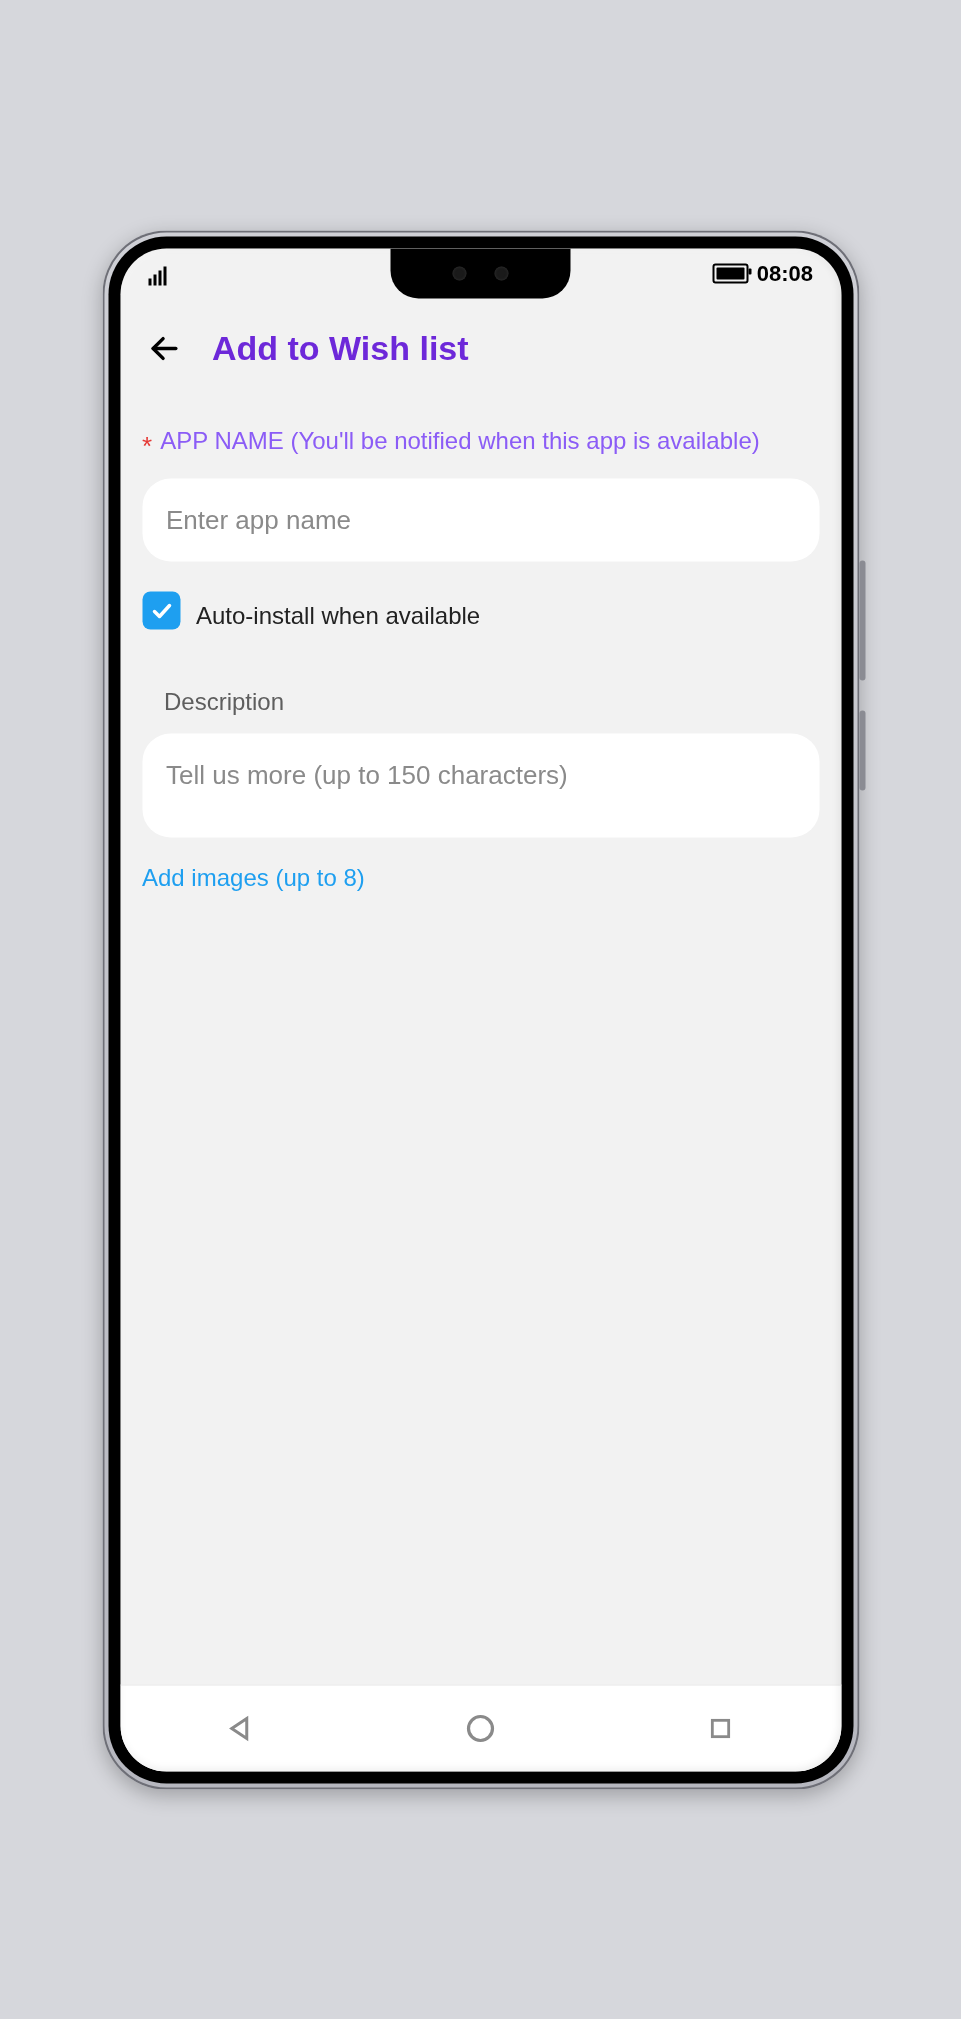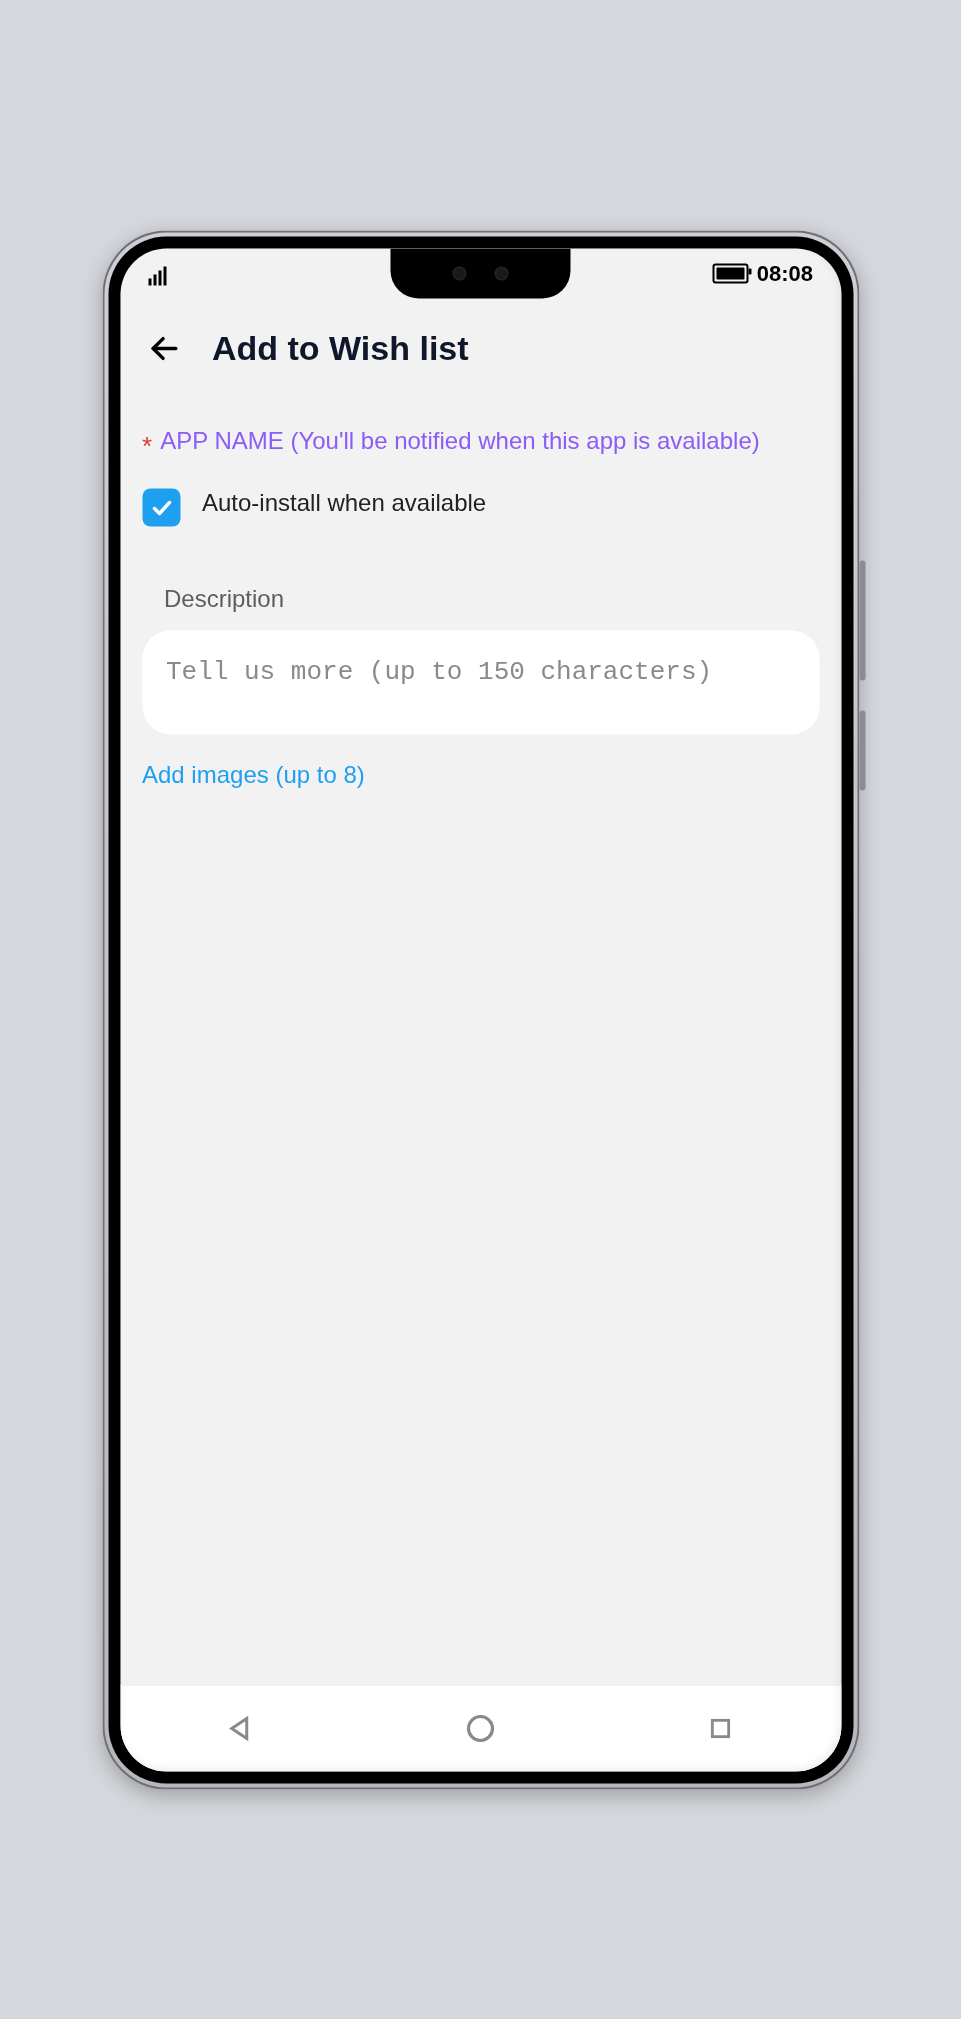--- a/index.html
+++ b/index.html
@@ -69,42 +69,42 @@
   .clock{font-size:22px;}
 
   
   .app-header{
     position:absolute;top:80px;left:0;right:0;
     display:flex;align-items:center;gap:28px;
     padding:0 24px;
   }
   .back-arrow{width:40px;height:40px;display:flex;align-items:center;justify-content:center;cursor:pointer;}
   .back-arrow svg{width:34px;height:34px;stroke:#000;stroke-width:2.4;fill:none;stroke-linecap:round;stroke-linejoin:round;}
-  .title{font-size:34px;font-weight:700;color:#0f172a;}
+  .title{font-size:34px;font-weight:700;color:#6d28d9;}
 
   
   .form{
     position:absolute;top:176px;left:0;right:0;bottom:130px;
     padding:0 22px;
   }
   .label-row{display:flex;align-items:flex-start;gap:8px;margin-bottom:20px;}
   .req{color:#e53935;font-size:26px;line-height:1;margin-top:8px;}
   .field-label{color:#8b5cf6;font-size:24px;line-height:1.35;}
   .text-input,.text-area{
     width:100%;box-sizing:border-box;
     background:#fff;border:none;border-radius:28px;
     font-size:26px;color:#222;
     padding:26px 24px;
     outline:none;
     font-family:inherit;
   }
   .text-input::placeholder,.text-area::placeholder{color:#8a8a8a;}
-  .text-area{resize:none;height:104px;font-family:Liberation Mono, monospace;}
-
-  .check-row{display:flex;align-items:flex-start;gap:22px;margin-top:30px;}
+  .text-area{resize:none;height:104px;}
+
+  .check-row{display:flex;align-items:flex-end;gap:16px;margin-top:30px;}
   .checkbox{
     width:38px;height:38px;border-radius:8px;background:#1e9ff0;
     display:flex;align-items:center;justify-content:center;cursor:pointer;flex-shrink:0;
   }
   .checkbox svg{width:24px;height:24px;stroke:#fff;stroke-width:3.5;fill:none;stroke-linecap:round;stroke-linejoin:round;}
   .check-label{font-size:24px;color:#222;}
 
   .section-label{color:#5e5e5e;font-size:24px;margin-top:58px;margin-bottom:18px;margin-left:22px;}
   .link{color:#1e9ff0;font-size:24px;margin-top:22px;cursor:pointer;}
 
@@ -174,20 +174,21 @@
           </div>
           <div class="title">Add to Wish list</div>
         </div>
 
         <div class="form">
 
           <div class="label-row">
             <span class="req">*</span>
             <span class="field-label">APP NAME (You'll be notified when this app is available)</span>
           </div>
+          <input class="text-input" type="text" placeholder="Enter app name" style="">
 
           <div class="check-row">
             <div class="checkbox">
               <svg viewBox="0 0 24 24">
                 <polyline points="5 13 10 18 20 7"></polyline>
               </svg>
             </div>
             <span class="check-label">Auto-install when available</span>
           </div>
 

